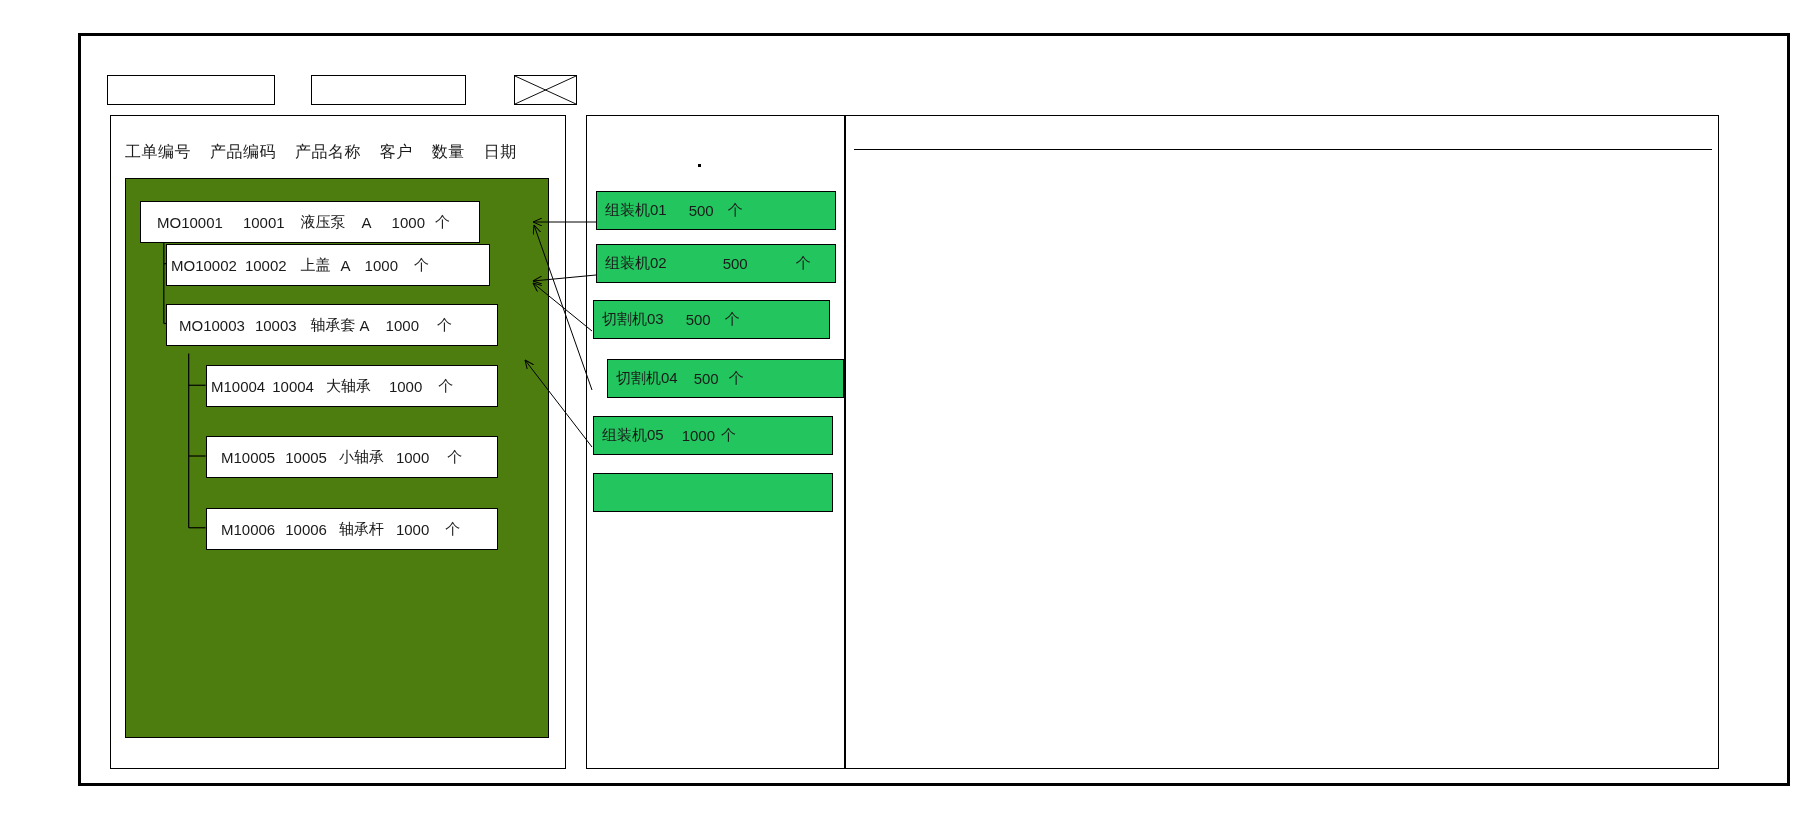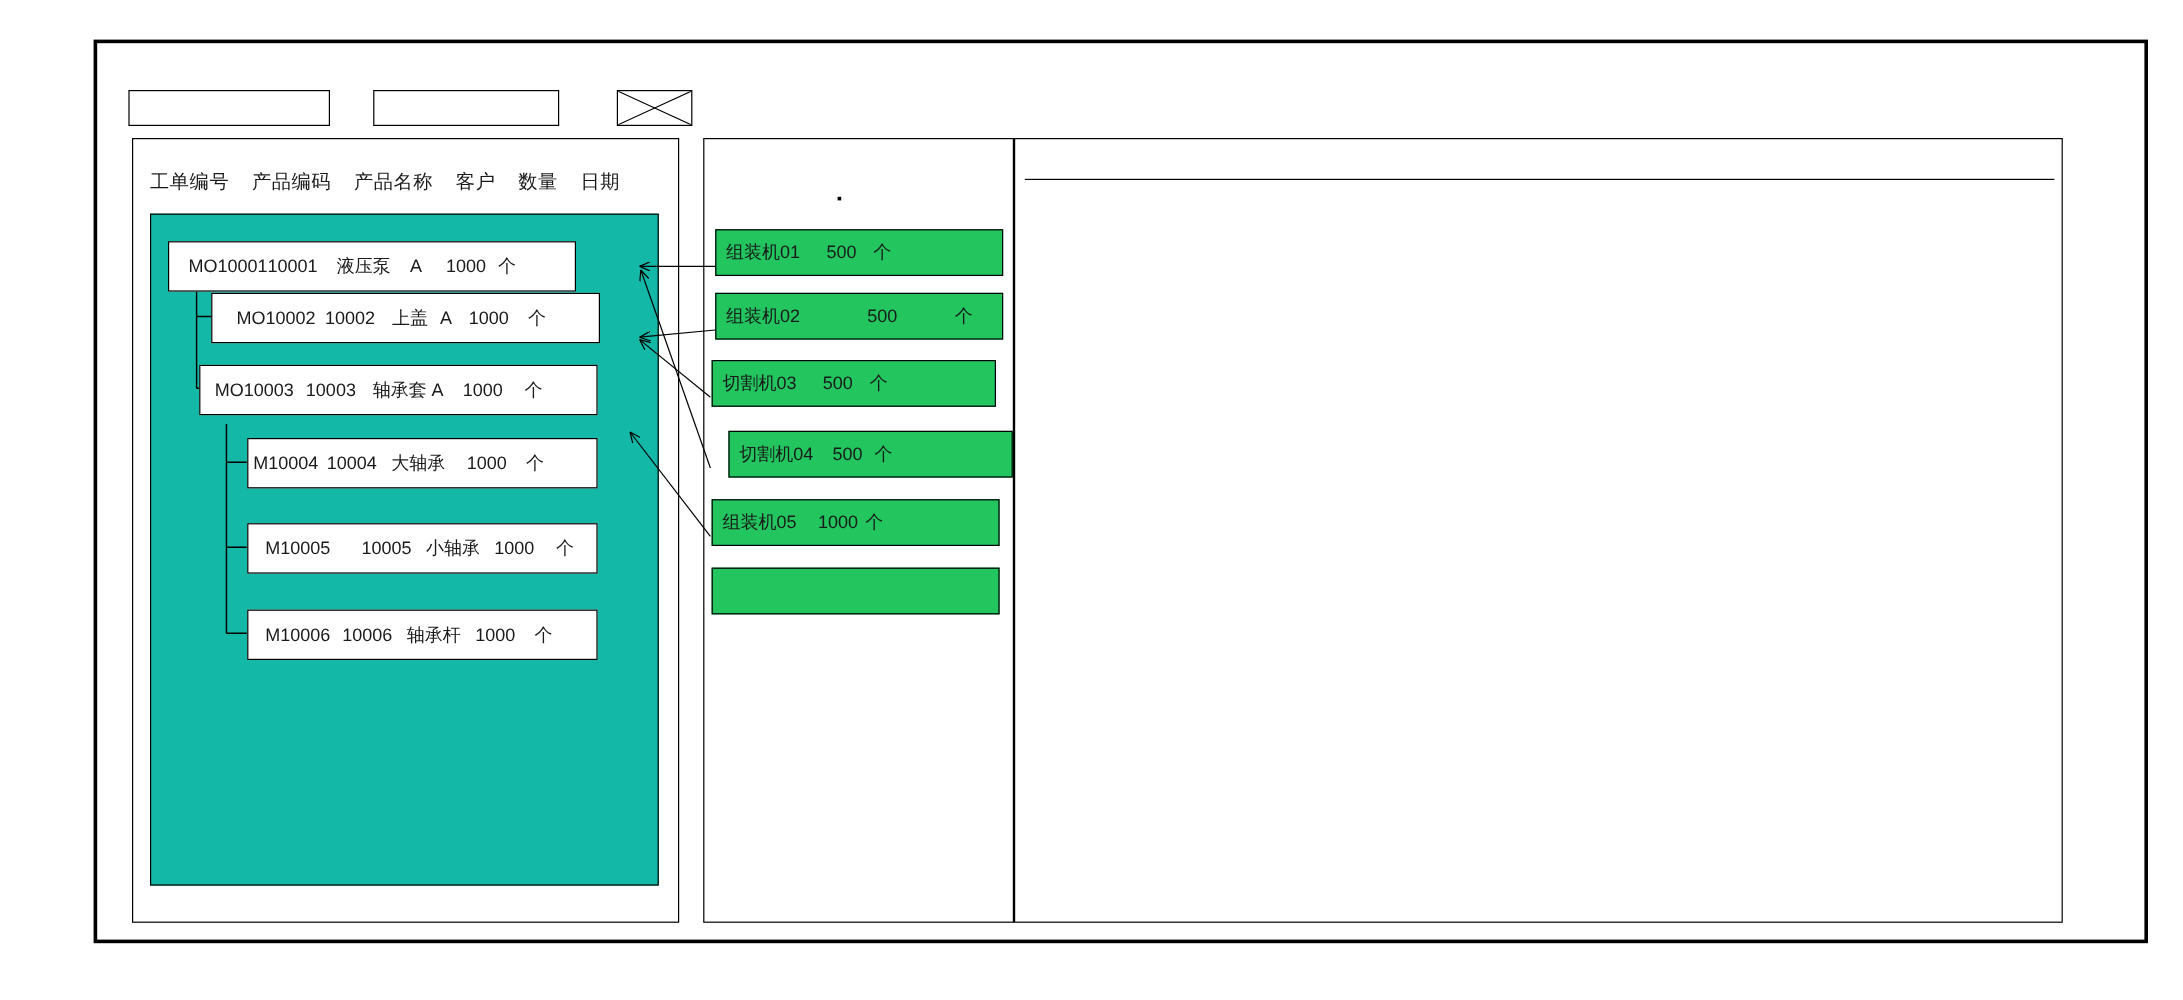--- a/index.html
+++ b/index.html
@@ -107,21 +107,21 @@
   .column-header span:last-child { margin-right: 0; }
 
   .tree-frame {
     position: absolute;
     left: 14px;
     top: 62px;
     width: 424px;
     height: 560px;
     border: 1px solid #000000;
     box-sizing: border-box;
-    background: #14b8a6;
+    background: #4d7c0f;
   }
 
   .tree-node {
     position: absolute;
     border: 1px solid #000000;
     box-sizing: border-box;
     background: #ffffff;
     font-size: 15px;
     white-space: nowrap;
     display: flex;
@@ -222,28 +222,28 @@
         <line x1="38" y1="145" x2="55" y2="145" stroke="#000" stroke-width="1.2"></line>
 
         <line x1="63" y1="175" x2="63" y2="350" stroke="#000" stroke-width="1.2"></line>
         <line x1="63" y1="207" x2="80" y2="207" stroke="#000" stroke-width="1.2"></line>
         <line x1="63" y1="278" x2="80" y2="278" stroke="#000" stroke-width="1.2"></line>
         <line x1="63" y1="350" x2="80" y2="350" stroke="#000" stroke-width="1.2"></line>
       </svg>
 
       <div class="tree-node" style="left:14px; top:22px; width:340px; height:42px; padding-left:16px;">
         <span class="cell">MO10001</span>
-        <span class="cell" style="margin-left:0;">10001</span>
+        <span class="cell" style="margin-left:20px;">10001</span>
         <span class="cell" style="margin-left:16px;">液压泵</span>
         <span class="cell" style="margin-left:16px;">A</span>
         <span class="cell" style="margin-left:20px;">1000</span>
         <span class="cell" style="margin-left:10px;">个</span>
       </div>
 
-      <div class="tree-node" style="left:40px; top:65px; width:324px; height:42px; padding-left:20px;margin-left:10px;">
+      <div class="tree-node" style="left:40px; top:65px; width:324px; height:42px; padding-left:4px;">
         <span class="cell">MO10002</span>
         <span class="cell" style="margin-left:8px;">10002</span>
         <span class="cell" style="margin-left:14px;">上盖</span>
         <span class="cell" style="margin-left:10px;">A</span>
         <span class="cell" style="margin-left:14px;">1000</span>
         <span class="cell" style="margin-left:16px;">个</span>
       </div>
 
       <div class="tree-node" style="left:40px; top:125px; width:332px; height:42px; padding-left:12px;">
         <span class="cell">MO10003</span>
@@ -257,21 +257,21 @@
       <div class="tree-node" style="left:80px; top:186px; width:292px; height:42px; padding-left:4px;">
         <span class="cell">M10004</span>
         <span class="cell" style="margin-left:7px;">10004</span>
         <span class="cell" style="margin-left:12px;">大轴承</span>
         <span class="cell" style="margin-left:18px;">1000</span>
         <span class="cell" style="margin-left:16px;">个</span>
       </div>
 
       <div class="tree-node" style="left:80px; top:257px; width:292px; height:42px; padding-left:14px;">
         <span class="cell">M10005</span>
-        <span class="cell" style="margin-left:26px;">10005</span>
+        <span class="cell" style="margin-left:10px;">10005</span>
         <span class="cell" style="margin-left:12px;">小轴承</span>
         <span class="cell" style="margin-left:12px;">1000</span>
         <span class="cell" style="margin-left:18px;">个</span>
       </div>
 
       <div class="tree-node" style="left:80px; top:329px; width:292px; height:42px; padding-left:14px;">
         <span class="cell">M10006</span>
         <span class="cell" style="margin-left:10px;">10006</span>
         <span class="cell" style="margin-left:12px;">轴承杆</span>
         <span class="cell" style="margin-left:12px;">1000</span>

